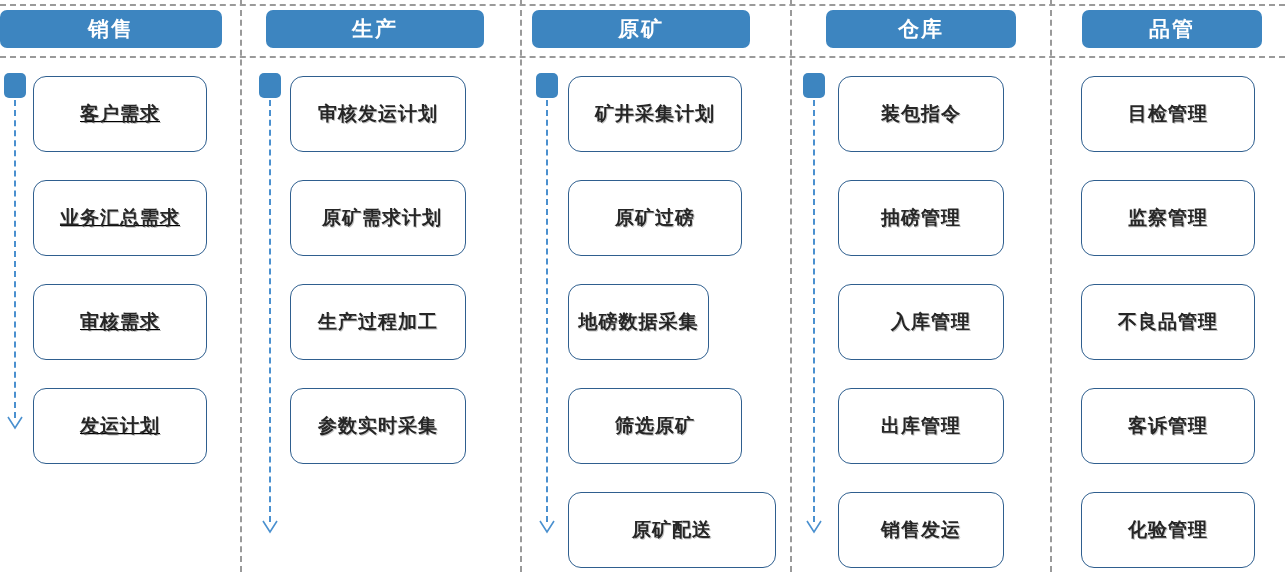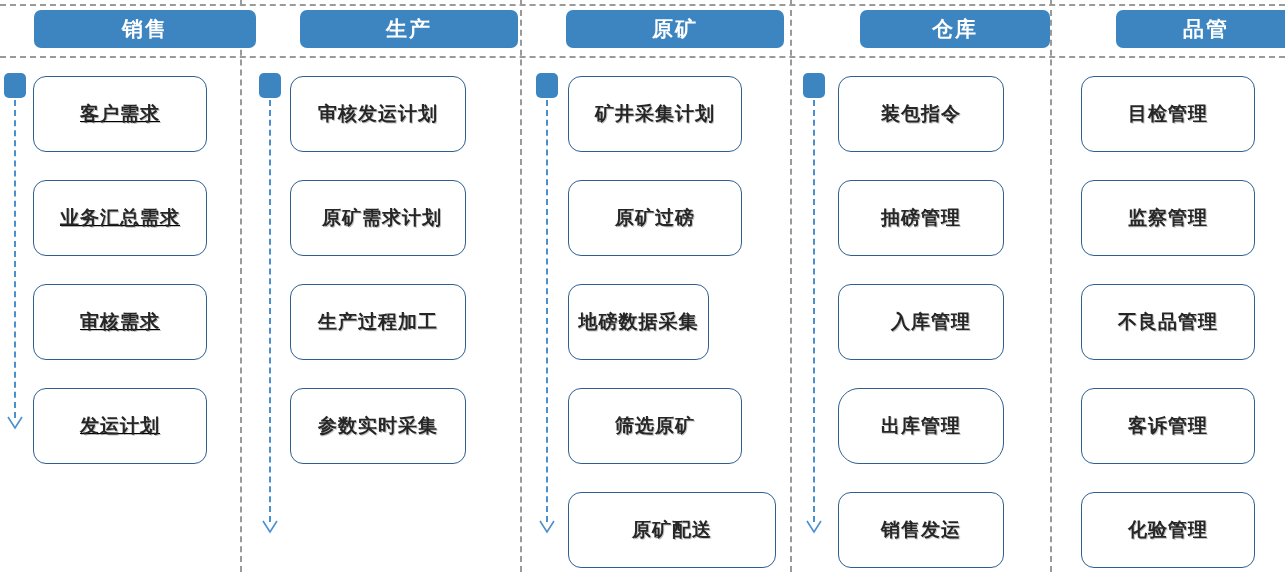--- a/index.html
+++ b/index.html
@@ -24,21 +24,20 @@
   .col{position:absolute;top:0;height:572px;}
 
   .col-header{
     position:absolute;top:10px;left:0;
     height:38px;border-radius:7px;
     background:#3d85c0;
     color:#ffffff;font-weight:bold;font-size:21px;
     letter-spacing:2px;
     display:flex;align-items:center;justify-content:center;
     box-sizing:border-box;
-    margin-left:34px;
   }
 
   .cards{position:absolute;top:76px;left:0;}
 
   .card{
     box-sizing:border-box;
     height:76px;margin-bottom:28px;
     border:1.6px solid #2f5f8f;
     border-radius:13px;
     background:#ffffff;
@@ -126,21 +125,21 @@
             <path d="M1 1 L8 12 L15 1" fill="none" stroke="#4a90cf" stroke-width="1.6"></path>
           </svg>
         </div>
       </div>
       <div class="col" style="left: 792px; width: 493px;">
         <div class="col-header" style="left: 34px; width: 190px;">仓库</div>
         <div class="cards" style="left: 46px; width: 166px;">
           <div class="card" style="width: 166px;">装包指令</div>
           <div class="card" style="width: 166px; margin-top: 24px;">抽磅管理</div>
           <div class="card" style="width: 166px; padding-left: 20px;">入库管理</div>
-          <div class="card" style="width: 166px; border-radius: 21px;">出库管理</div>
+          <div class="card" style="width: 166px;">出库管理</div>
           <div class="card" style="width: 166px;">销售发运</div>
         </div>
         <div class="marker" style="left: 11px;"></div>
         <div class="flowline" style="left: 21px; height: 422px;"></div>
         <div class="arrowhead" style="left: 14px; top: 520px;">
           <svg width="16" height="14" viewBox="0 0 16 14">
             <path d="M1 1 L8 12 L15 1" fill="none" stroke="#4a90cf" stroke-width="1.6"></path>
           </svg>
         </div>
       </div>

